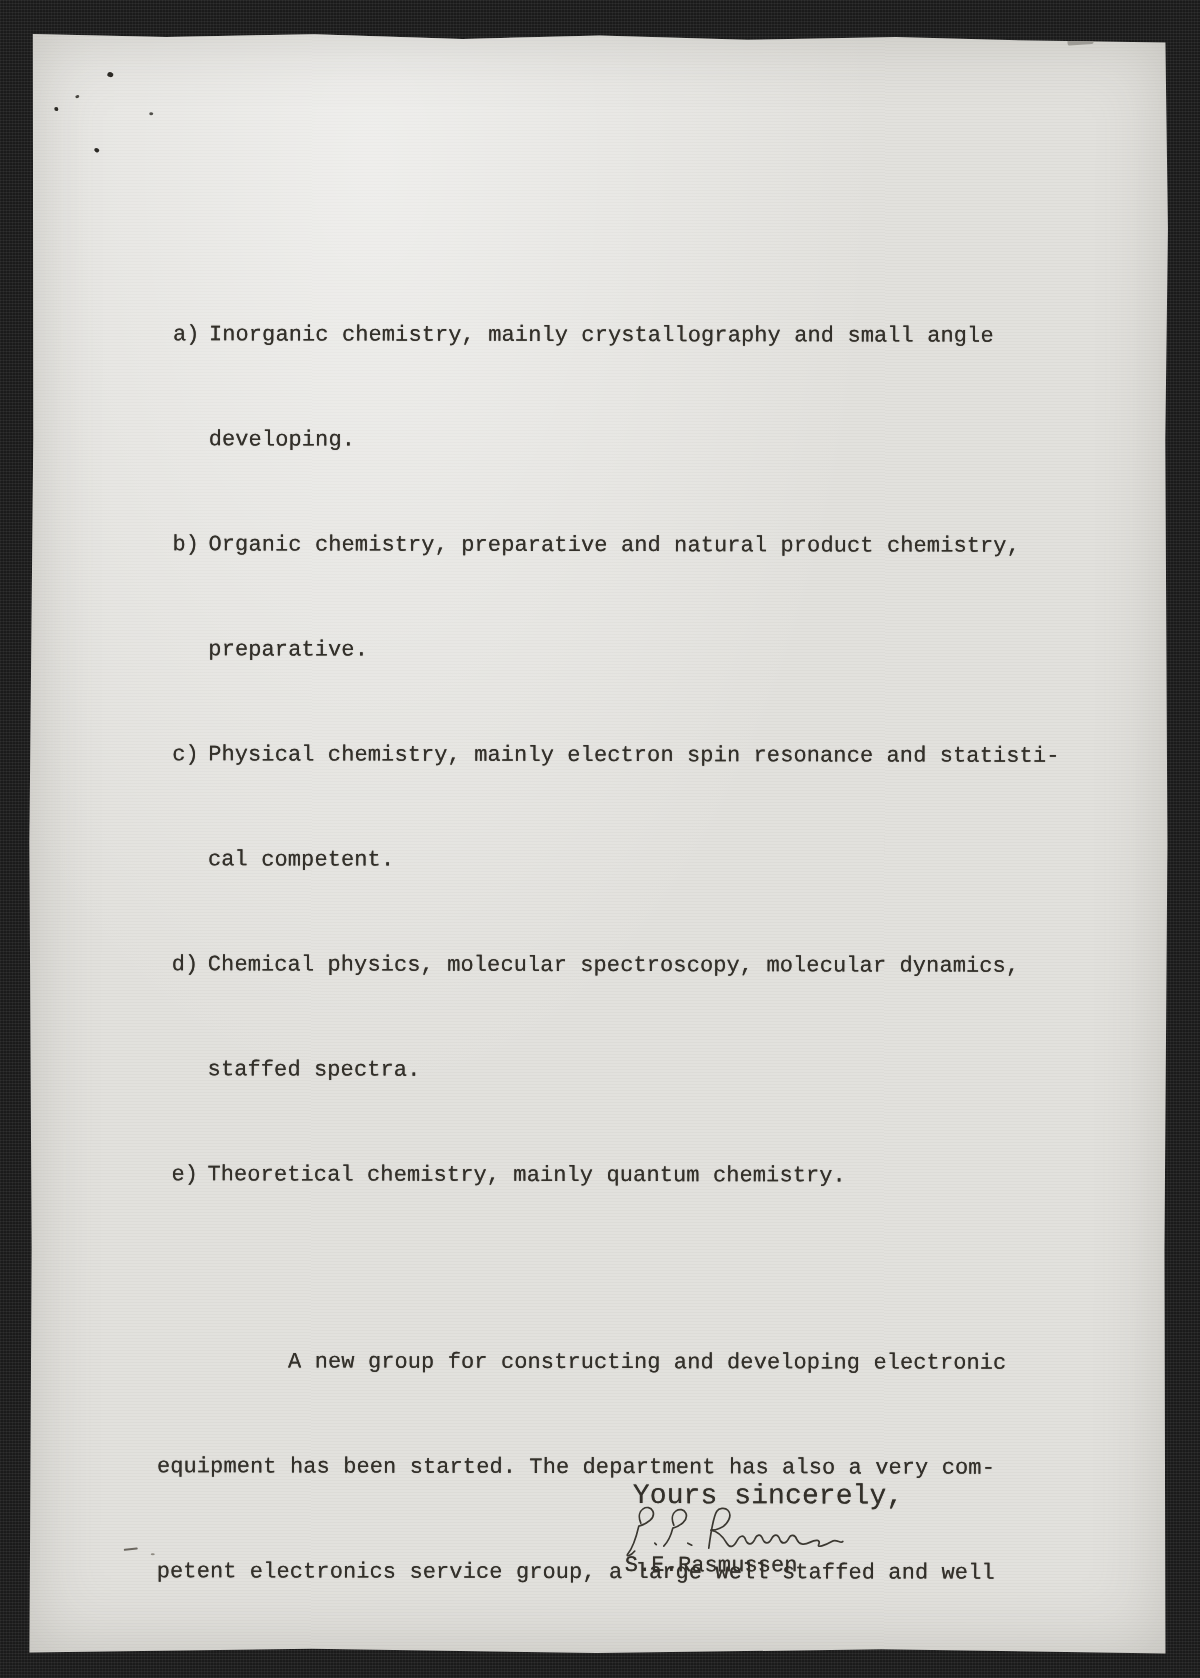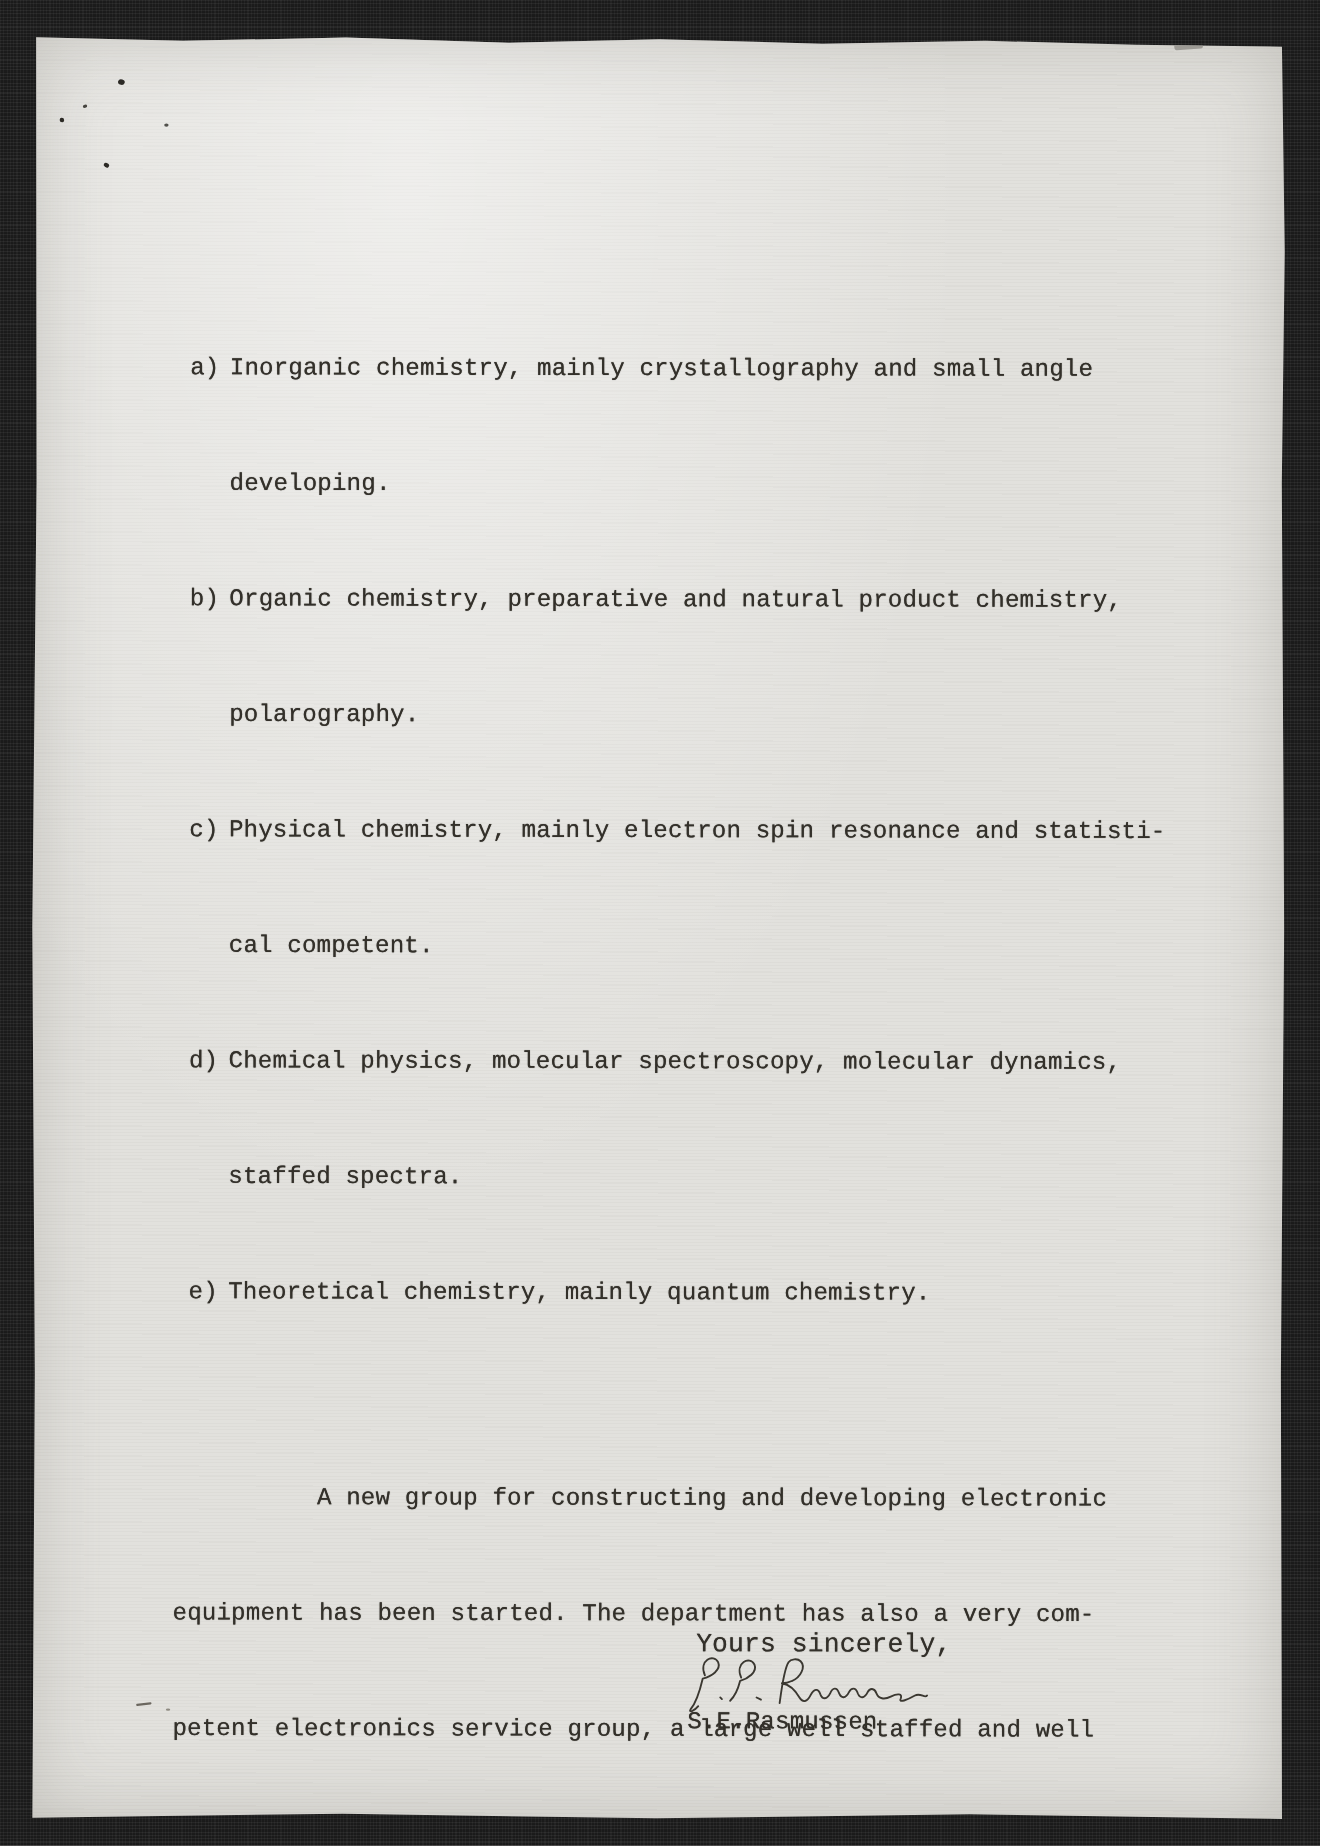--- a/index.html
+++ b/index.html
@@ -27,21 +27,21 @@
     color:#33302a;white-space:pre;
     text-shadow:0 0 0.7px rgba(45,42,36,0.85);
   }
   .line{position:relative;height:35px;}
   .li{padding-left:50px;}
   .marker{position:absolute;left:14px;top:0;}
   .p-first{text-indent:131px;}
   .gap{margin-top:47px;}
   .yours{
     position:absolute;left:606px;top:1445px;height:35px;line-height:35px;
-    font-size:24px;letter-spacing:0.1px;color:#33302a;white-space:pre;
+    font-size:28px;letter-spacing:0.1px;color:#33302a;white-space:pre;
     text-shadow:0 0 0.7px rgba(45,42,36,0.85);
   }
   .typed-name{
     position:absolute;left:598px;top:1515px;height:35px;line-height:35px;
     font-size:22px;letter-spacing:0.1px;color:#33302a;white-space:pre;
     text-shadow:0 0 0.7px rgba(45,42,36,0.85);
     font-family:Liberation Mono, monospace;
   }
   .signature{position:absolute;left:598px;top:1468px;}
   .signature path{fill:none;stroke:#3b3831;stroke-width:1.7;stroke-linecap:round;stroke-linejoin:round;}
@@ -70,21 +70,21 @@
   <span class="speck sp5"></span>
   <span class="speck dash"></span>
   <span class="speck dot-faint"></span>
   <span class="corner-mark"></span>
 
   <div class="text-block">
 
     <div class="line li"><span class="marker">a)</span><span>Inorganic chemistry, mainly crystallography and small angle</span></div>
     <div class="line li"><span>developing.</span></div>
     <div class="line li"><span class="marker">b)</span><span>Organic chemistry, preparative and natural product chemistry,</span></div>
-    <div class="line li"><span>polarography.</span></div>
+    <div class="line li"><span>preparative.</span></div>
     <div class="line li"><span class="marker">c)</span><span>Physical chemistry, mainly electron spin resonance and statisti-</span></div>
     <div class="line li"><span>cal competent.</span></div>
     <div class="line li"><span class="marker">d)</span><span>Chemical physics, molecular spectroscopy, molecular dynamics,</span></div>
     <div class="line li"><span>staffed spectra.</span></div>
     <div class="line li"><span class="marker">e)</span><span>Theoretical chemistry, mainly quantum chemistry.</span></div>
 
     <div class="line p-first gap">A new group for constructing and developing electronic</div>
     <div class="line">equipment has been started. The department has also a very com-</div>
     <div class="line">petent electronics service group, a large well staffed and well</div>
     <div class="line">equipped mechanical workshop, and we have a very competent glass</div>

